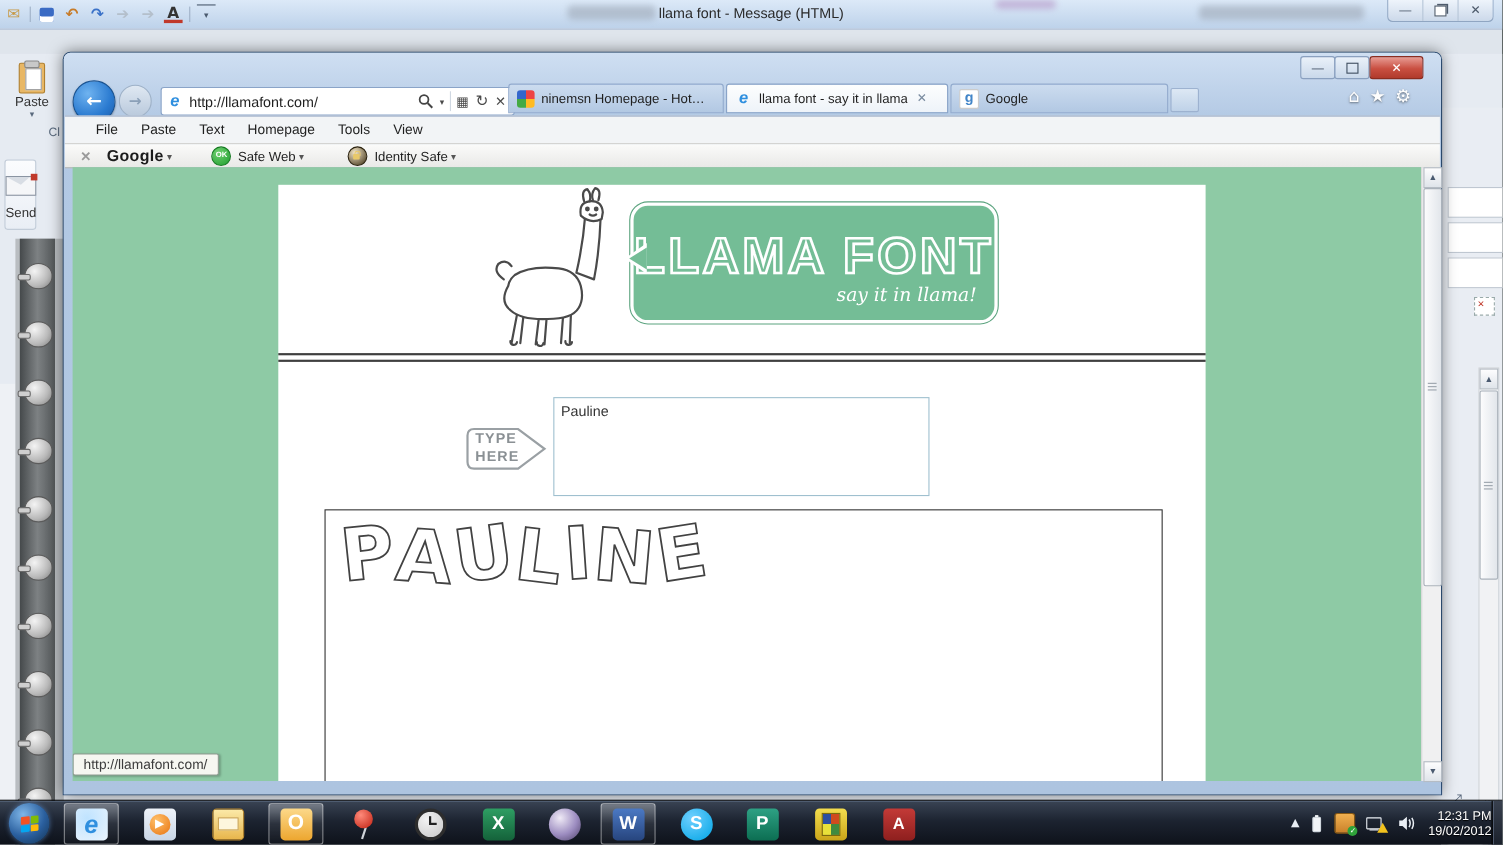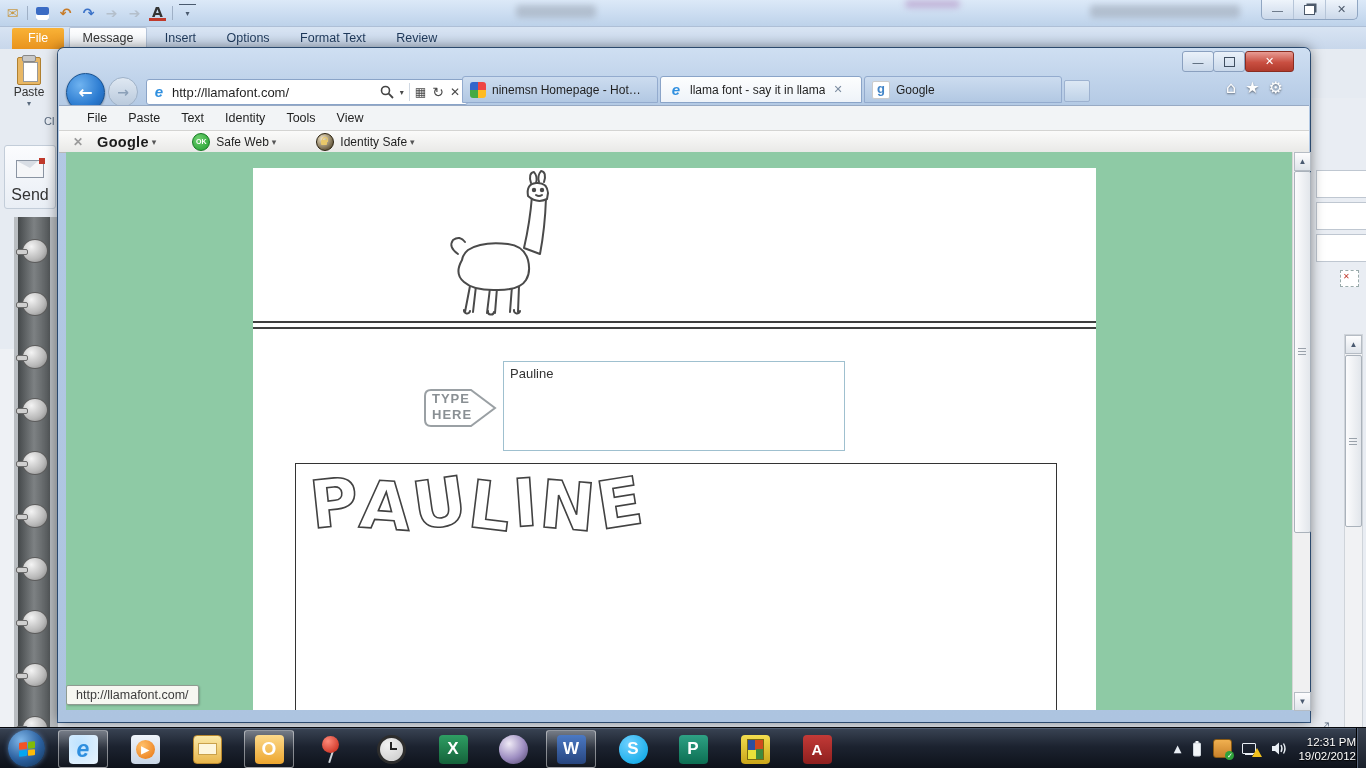--- a/index.html
+++ b/index.html
@@ -33,22 +33,22 @@
   #ol-chevron{right:46px;top:30px;color:#5a6a7e;font-size:10px;}
   #ol-help{right:12px;top:27px;width:17px;height:17px;border-radius:50%;
     background:radial-gradient(circle at 35% 30%,#9fd0f5,#3f8fd6);color:#fff;font-size:11px;font-weight:bold;
     display:flex;align-items:center;justify-content:center;border:1px solid #2c70b4;}
   #ol-body{left:0;top:49px;width:1366px;height:678px;background:#e6ebf2;}
   #ol-paste{left:6px;top:8px;width:46px;text-align:center;color:#333;font-size:12px;}
   .clipboard-ic{width:22px;height:26px;margin:0 auto;position:relative;background:#e8b765;border:1px solid #b08030;border-radius:2px;}
   .clipboard-ic:before{content:"";position:absolute;left:4px;top:-3px;width:12px;height:5px;background:#c8c8c8;border:1px solid #888;border-radius:2px;}
   .clipboard-ic:after{content:"";position:absolute;left:5px;top:4px;width:13px;height:18px;background:#fff;border:1px solid #999;}
   #ol-clip-label{left:44px;top:66px;font-size:11px;color:#5a6a7e;}
-  #ol-send{left:4px;top:96px;width:52px;height:64px;background:linear-gradient(#fbfcfe,#e9eef5);
-    border:1px solid #c3cdd9;border-radius:3px;text-align:center;color:#333;font-size:16px;padding-top:14px;box-sizing:border-box;}
+  #ol-send{left:4px;top:96px;width:29px;height:64px;background:linear-gradient(#fbfcfe,#e9eef5);
+    border:1px solid #c3cdd9;border-radius:3px;text-align:center;color:#333;font-size:12px;padding-top:14px;box-sizing:border-box;}
   .send-ic{width:26px;height:16px;margin:0 auto 8px auto;background:#f5f6f8;border:1px solid #8a94a2;position:relative;}
   .send-ic:before{content:"";position:absolute;left:0;top:0;border:8px solid transparent;border-top:7px solid #d8dde4;border-left:13px solid transparent;width:0;}
   .send-ic:after{content:"";position:absolute;right:-2px;top:-3px;width:6px;height:6px;background:#c0392b;}
   #ol-leftstrip-bg{left:0;top:300px;width:14px;height:427px;background:#eef1f5;}
   #ol-spiral{left:14px;top:168px;width:44px;height:559px;background:#b9bdc1;}
   #ol-spiral-inner{left:4px;top:0;width:32px;height:559px;background:linear-gradient(90deg,#45494b,#7d8183,#54585a);}
   .ring{position:absolute;left:8px;width:24px;height:22px;border-radius:50%;
     background:radial-gradient(circle at 35% 30%,#f4f4f4,#b9b9b9 60%,#7e7e7e);border:1px solid #5c5c5c;}
   .ring:after{content:"";position:absolute;left:-7px;top:9px;width:10px;height:4px;background:#cfcfcf;border:1px solid #6a6a6a;border-radius:2px;}
   #ol-rightpanel{left:1310px;top:49px;width:56px;height:678px;background:#e9edf3;}
@@ -165,20 +165,21 @@
 </style>
 </head>
 <body>
 
 <div id="screen" class="noselect">
 
   <div class="abs" id="ol-titlebar">
     <div class="abs smudge" style="left:516px;top:5px;width:80px;height:13px;"></div>
     <div class="abs smudge" style="left:905px;top:0px;width:55px;height:8px;background:#b08ac0;"></div>
     <div class="abs smudge" style="left:1090px;top:5px;width:150px;height:13px;"></div>
+    <div class="abs" id="ol-title">llama font  -  Message (HTML)</div>
     <div class="abs" id="ol-qat">
       <span class="qicon" style="color:#c79b4a;">✉</span>
       <span class="qsep"></span>
       <span class="qicon">
           <span style="width:13px;height:13px;background:#3a6bc4;border-radius:2px;box-shadow:inset 0 -5px 0 #fff;"></span>
         </span>
       <span class="qicon" style="color:#c77b28;font-weight:bold;">↶</span>
       <span class="qicon" style="color:#3b72c8;font-weight:bold;">↷</span>
       <span class="qicon" style="color:#b4bfcb;">➔</span>
       <span class="qicon" style="color:#b4bfcb;transform:scaleX(1);">➔</span>
@@ -188,30 +189,20 @@
     </div>
     <div id="ol-controls" class="abs">
       <span class="olctl">—</span>
       <span class="olctl">
           <span class="restore-glyph"></span>
         </span>
       <span class="olctl" style="font-family:'DejaVu Sans',sans-serif;">✕</span>
     </div>
   </div>
 
-  <div class="abs" id="ol-ribbonrow">
-    <span class="rtab filetab">File</span>
-    <span class="rtab active">Message</span>
-    <span class="rtab">Insert</span>
-    <span class="rtab">Options</span>
-    <span class="rtab">Format Text</span>
-    <span class="rtab">Review</span>
-    <span class="abs" id="ol-chevron">⌃</span>
-    <span class="abs" id="ol-help">?</span>
-  </div>
 
   <div class="abs" id="ol-body">
     <div class="abs" id="ol-paste">
       <div class="clipboard-ic"></div>
       <div>Paste</div>
       <div style="font-size:8px;color:#5a6a7e;">▾</div>
     </div>
     <div class="abs" id="ol-clip-label">Cl</div>
     <div class="abs" id="ol-send">
       <div class="send-ic"></div>
@@ -305,21 +296,21 @@
     <div class="abs" id="ie-tools">
       <span>⌂</span>
       <span>★</span>
       <span>⚙</span>
     </div>
 
     <div class="abs" id="menubar">
       <span class="menuitem">File</span>
       <span class="menuitem">Paste</span>
       <span class="menuitem">Text</span>
-      <span class="menuitem">Identity</span>
+      <span class="menuitem">Homepage</span>
       <span class="menuitem">Tools</span>
       <span class="menuitem">View</span>
     </div>
 
     <div class="abs" id="nortonbar">
       <span id="norton-close">✕</span>
       <span id="norton-brand">Google</span>
       <span class="nort-caret">▾</span>
       <span class="okbadge">OK</span>
       <span class="nort-label">Safe Web</span>
@@ -343,20 +334,24 @@
             <path d="M96,80 q6,-26 8,-52 l14,2 q-1,30 -6,56 z"></path>
             <path d="M100,28 q-2,-12 8,-13 q11,-1 12,10 l-1,6 q-10,5 -19,-3 z"></path>
             <path d="M103,15 q-3,-10 3,-11 q4,5 2,11" fill="none"></path>
             <path d="M116,14 q3,-10 -3,-11 q-4,5 -2,11" fill="none"></path>
             <circle cx="106" cy="22" r="1.2" fill="#4a4a4a"></circle>
               <circle cx="114" cy="22" r="1.2" fill="#4a4a4a"></circle>
             <path d="M108,27 q3,2 6,0" fill="none"></path>
           </g>
         </svg>
 
+        <div id="bubble">
+          <div id="logo-title">LLAMA FONT</div>
+          <div id="logo-tagline">say it in llama!</div>
+        </div>
 
         <div id="dbl-rule"></div>
 
         <div id="typehere">
           <svg width="76" height="40" viewBox="0 0 76 40">
             <path d="M8,2 H48 L72,20 L48,38 H8 Q2,38 2,32 V8 Q2,2 8,2 Z" fill="#fff" stroke="#9aa0a4" stroke-width="2"></path>
           </svg>
           <div id="typehere-text"><span>TYPE</span><br><span>HERE</span></div>
         </div>
 

